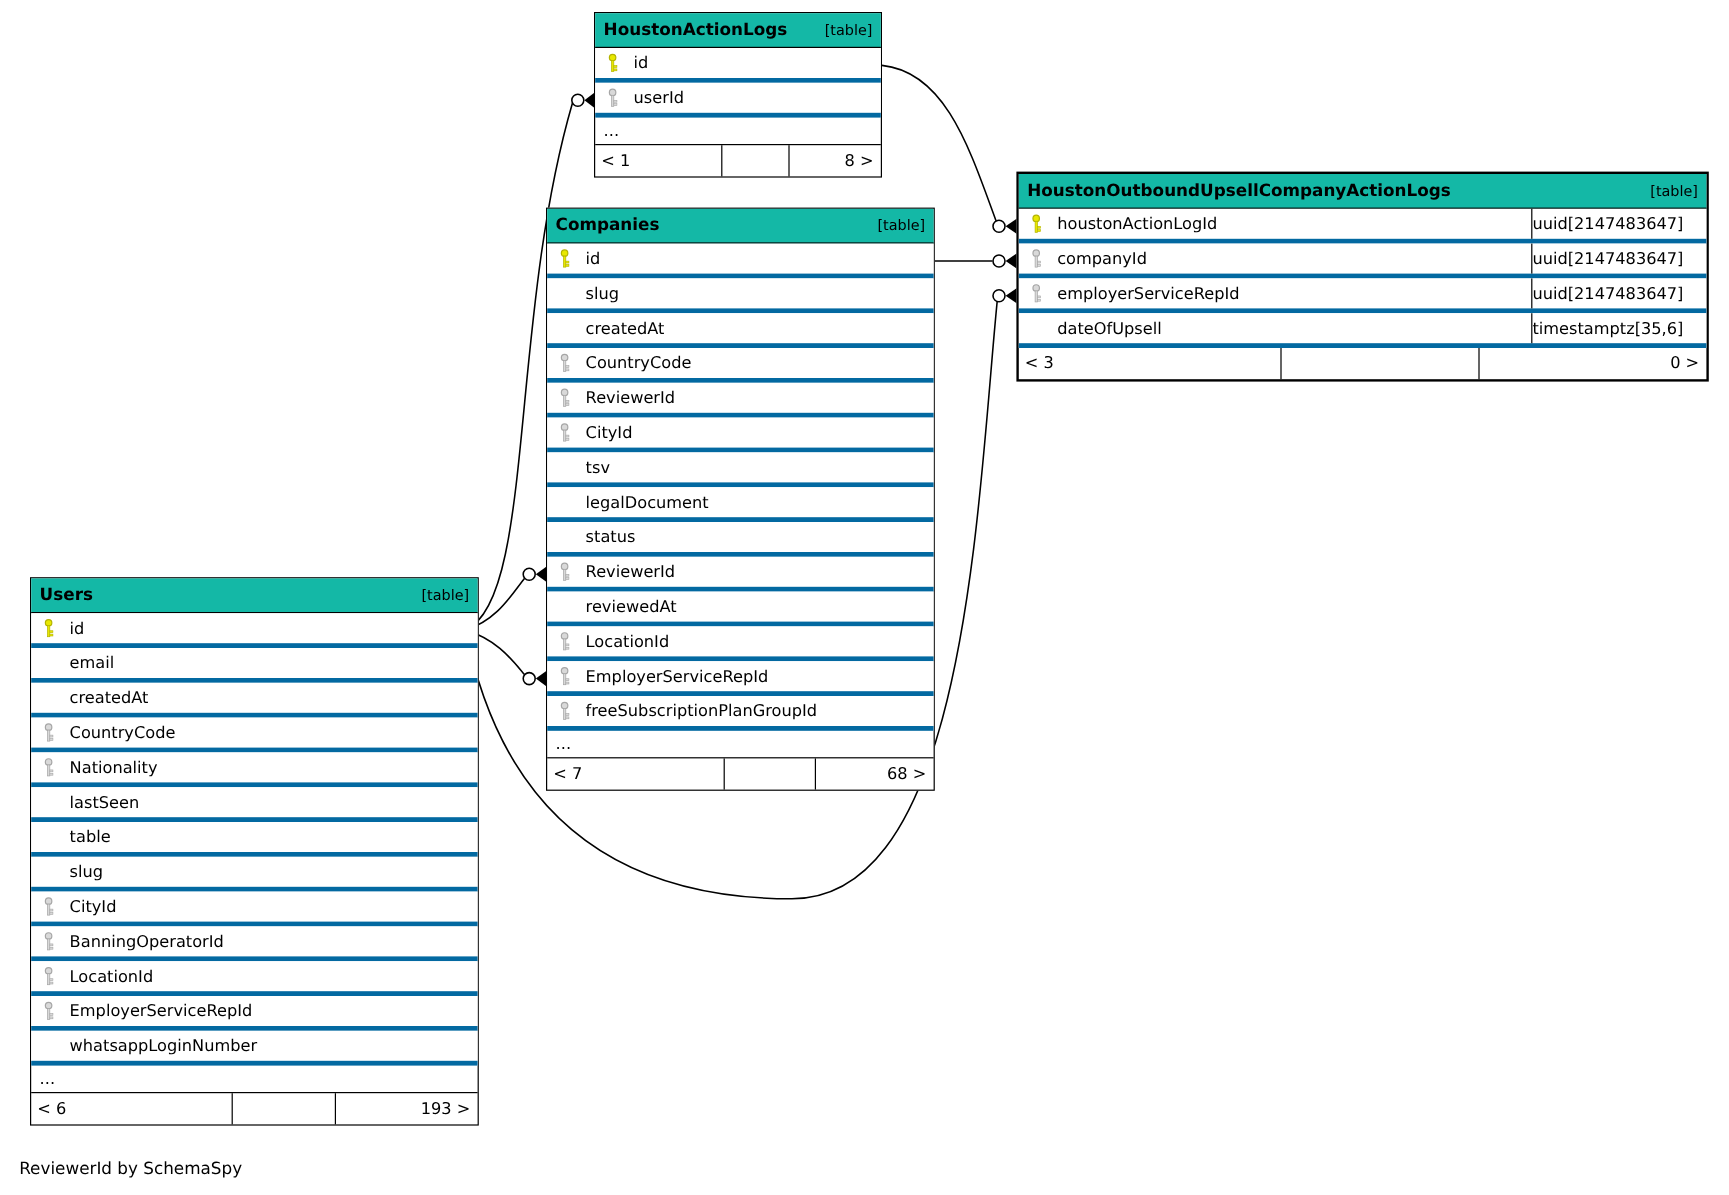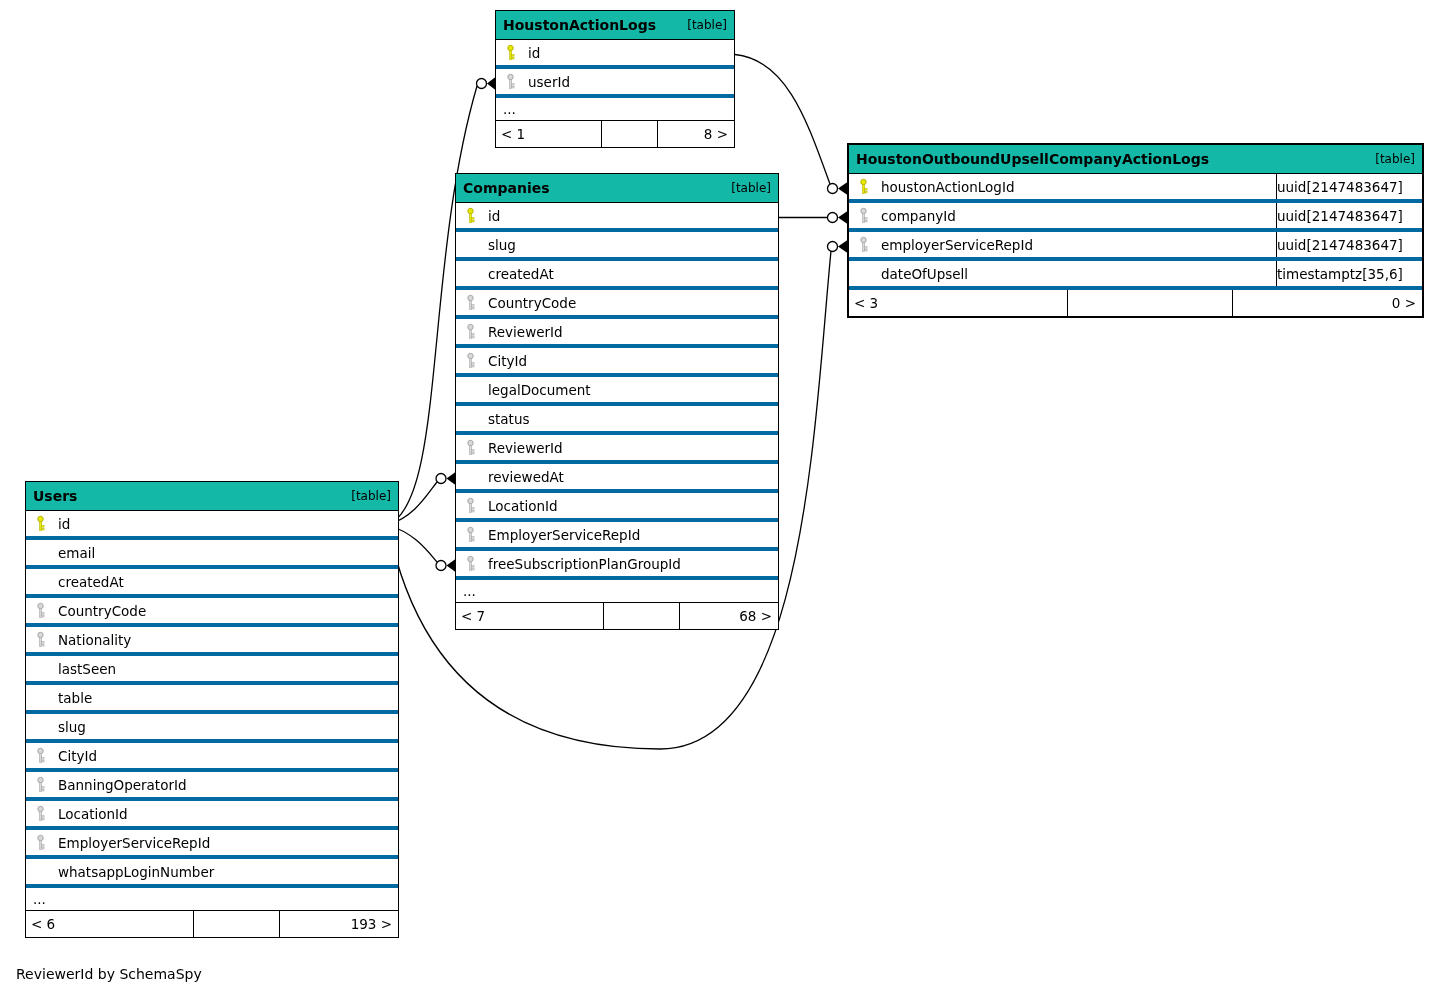--- a/index.html
+++ b/index.html
@@ -166,20 +166,24 @@
           <circle cx="5.5" cy="4" r="2.7" fill="#d9d9d9" stroke="#a6a6a6" stroke-width="1"></circle>
           <rect x="4.6" y="6.4" width="1.9" height="9.2" fill="#d9d9d9" stroke="#a6a6a6" stroke-width="0.6"></rect>
           <rect x="6.5" y="10.6" width="2.6" height="1.6" fill="#d9d9d9" stroke="#a6a6a6" stroke-width="0.5"></rect>
           <rect x="6.5" y="13.4" width="2.6" height="1.6" fill="#d9d9d9" stroke="#a6a6a6" stroke-width="0.5"></rect>
         </svg>
       </span>
       <span class="colname">CityId</span>
     </div>
     <div class="erow">
       <span class="keyslot"></span>
+      <span class="colname">tsv</span>
+    </div>
+    <div class="erow">
+      <span class="keyslot"></span>
       <span class="colname">legalDocument</span>
     </div>
     <div class="erow">
       <span class="keyslot"></span>
       <span class="colname">status</span>
     </div>
     <div class="erow">
       <span class="keyslot">
         <svg width="11" height="17" viewBox="0 0 11 17">
           <circle cx="5.5" cy="4" r="2.7" fill="#d9d9d9" stroke="#a6a6a6" stroke-width="1"></circle>

